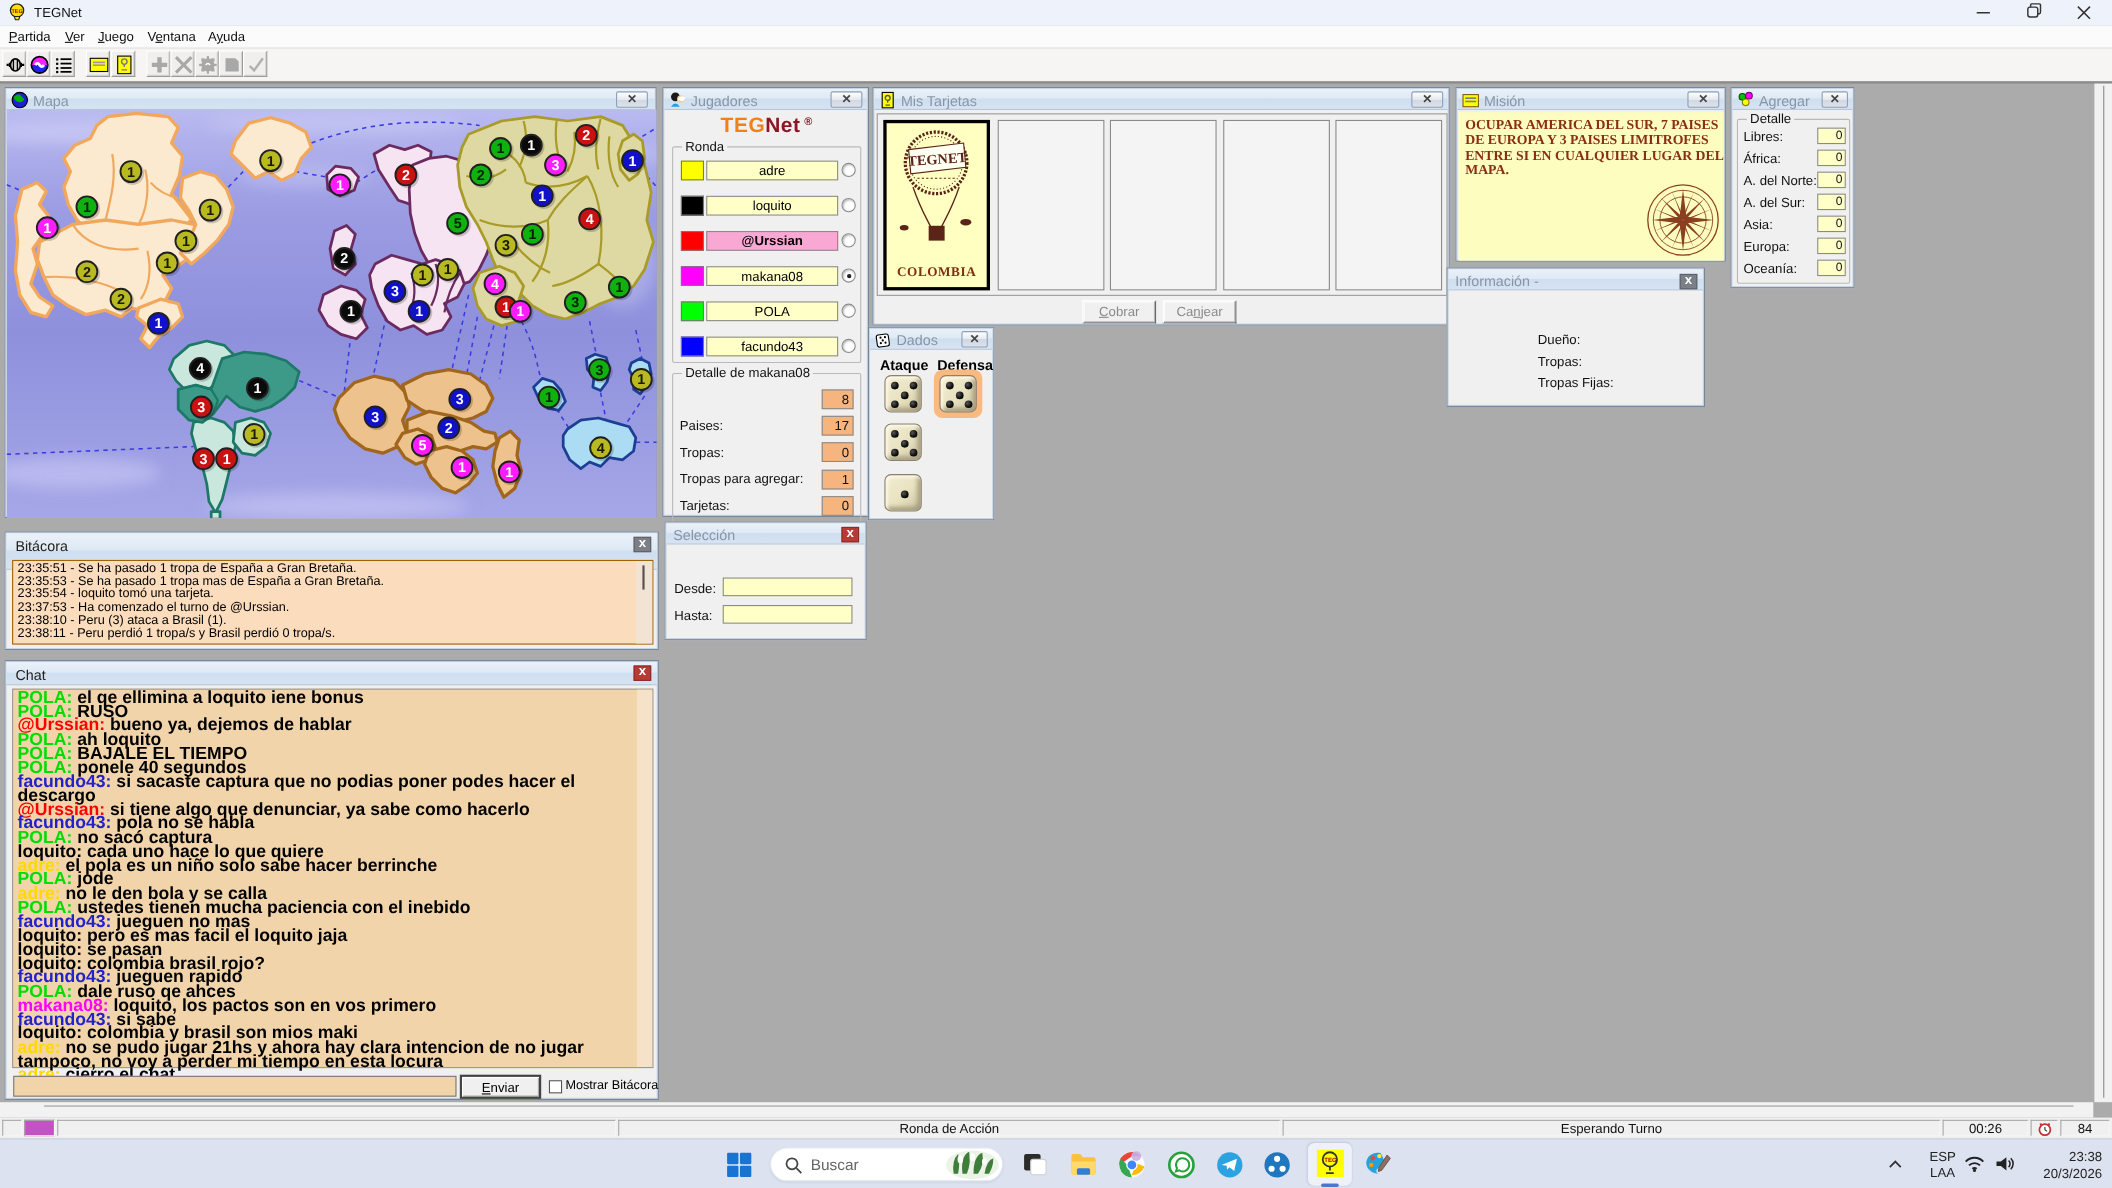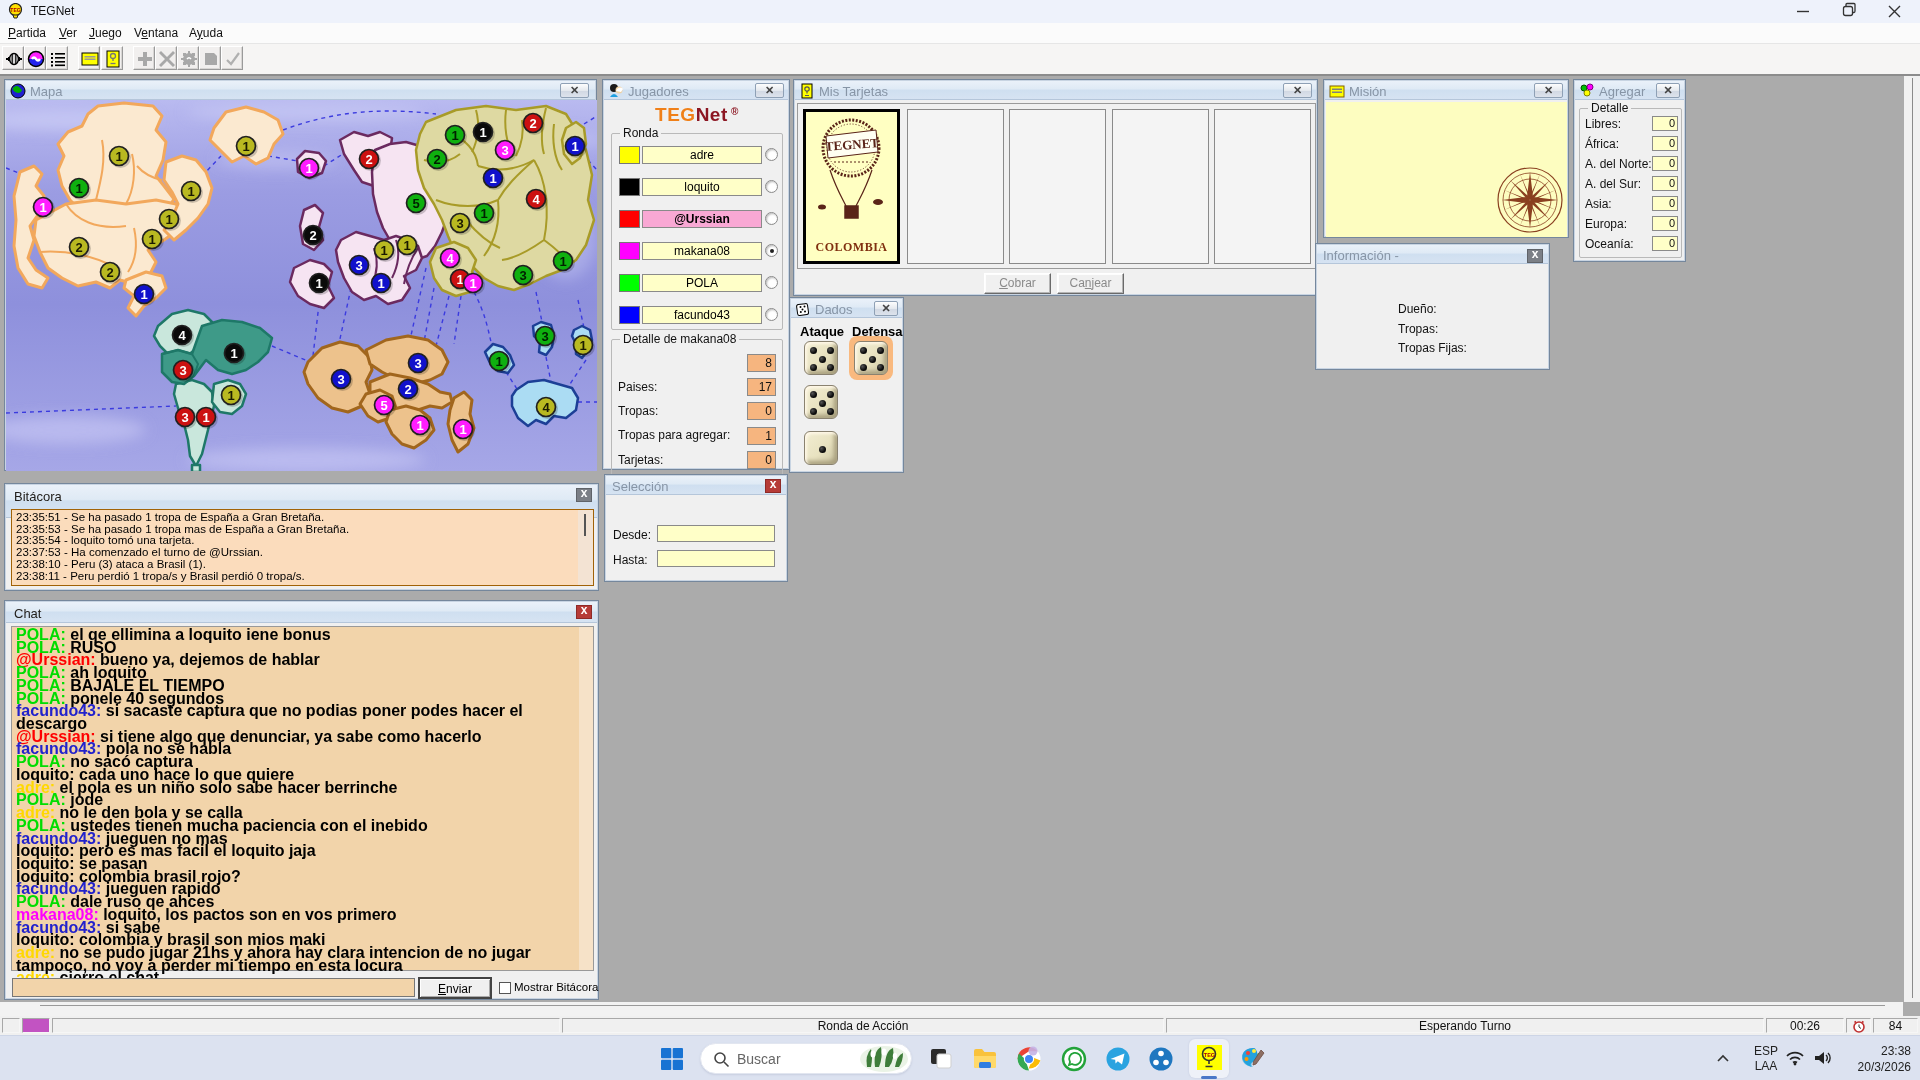--- a/index.html
+++ b/index.html
@@ -691,20 +691,21 @@
     <div class="wtitle">
       <svg class="wico" viewBox="0 0 16 16">
           <rect x="1" y="3" width="14" height="11" fill="#ffff00" stroke="#806000"></rect>
           <rect x="3" y="5.5" width="10" height="1.5" fill="#808080"></rect>
           <rect x="3" y="8.5" width="10" height="1.5" fill="#808080"></rect>
         </svg>
       <span class="txt">Misión</span>
       <div class="xbtn"></div>
     </div>
     <div class="abs" style="left:2px;top:22px;width:241px;height:135px;background:#fdfdc0">
+      <div class="abs" style="left:6px;top:5px;width:238px;font-family:'Liberation Serif',serif;font-weight:bold;font-size:12.5px;line-height:13.8px;color:#8a2e14;white-space:nowrap">OCUPAR AMERICA DEL SUR, 7 PAISES<br>DE EUROPA Y 3 PAISES LIMITROFES<br>ENTRE SI EN CUALQUIER LUGAR DEL<br>MAPA.</div>
       <svg class="abs" style="left:170px;top:64px" width="68" height="68" viewBox="0 0 68 68">
         <g stroke="#8a4020" fill="none">
           <circle cx="34" cy="34" r="32" stroke-width="1.2"></circle>
           <circle cx="34" cy="34" r="27" stroke-width="0.8"></circle>
           <circle cx="34" cy="34" r="21" stroke-width="0.8"></circle>
           <g fill="#8a4020" stroke="none">
             <path d="M34,6 L37,31 L34,34 L31,31 Z"></path>
               <path d="M34,62 L37,37 L34,34 L31,37 Z"></path>
             <path d="M6,34 L31,31 L34,34 L31,37 Z"></path>
               <path d="M62,34 L37,31 L34,34 L37,37 Z"></path>

